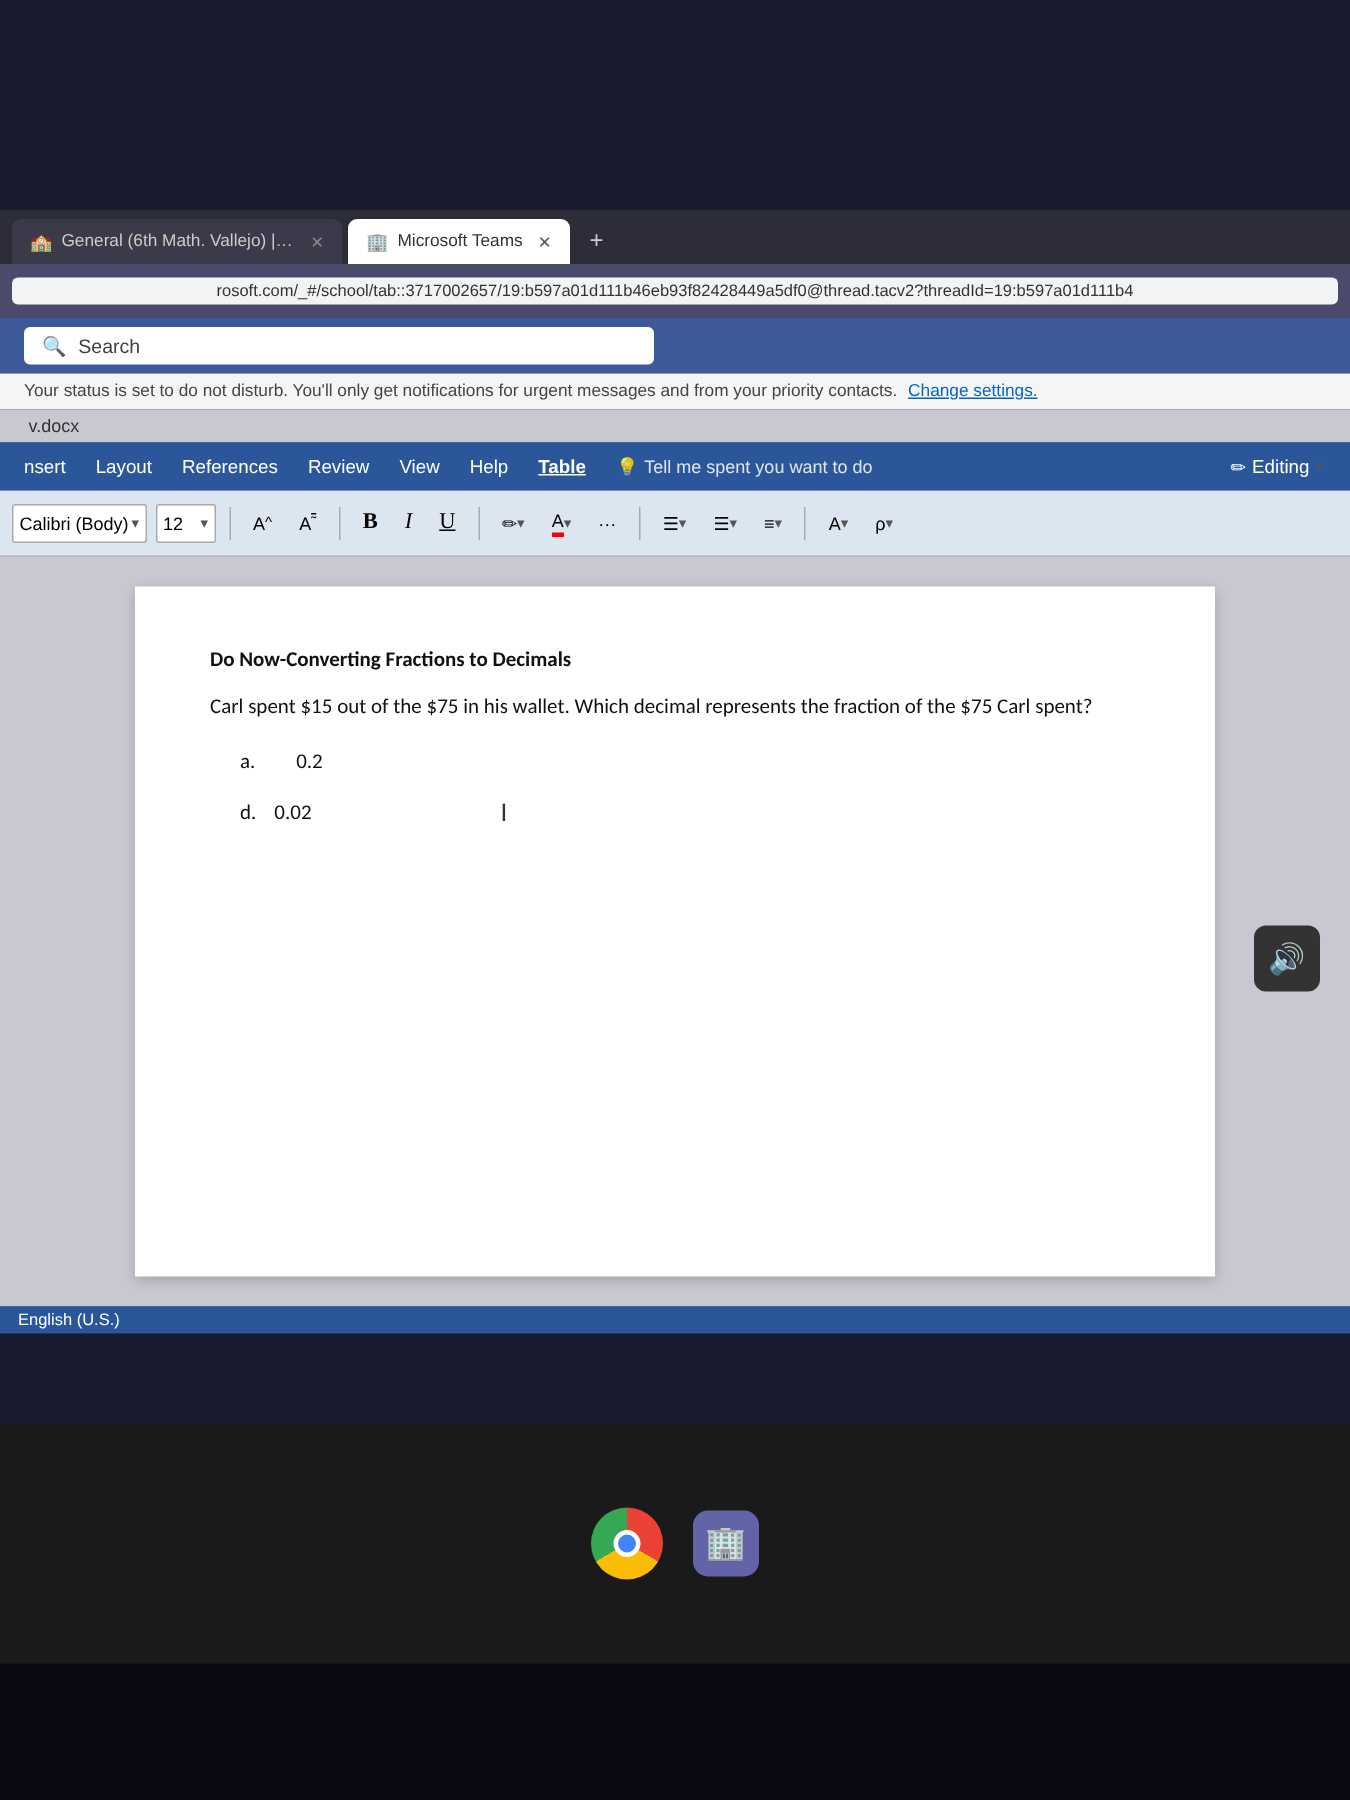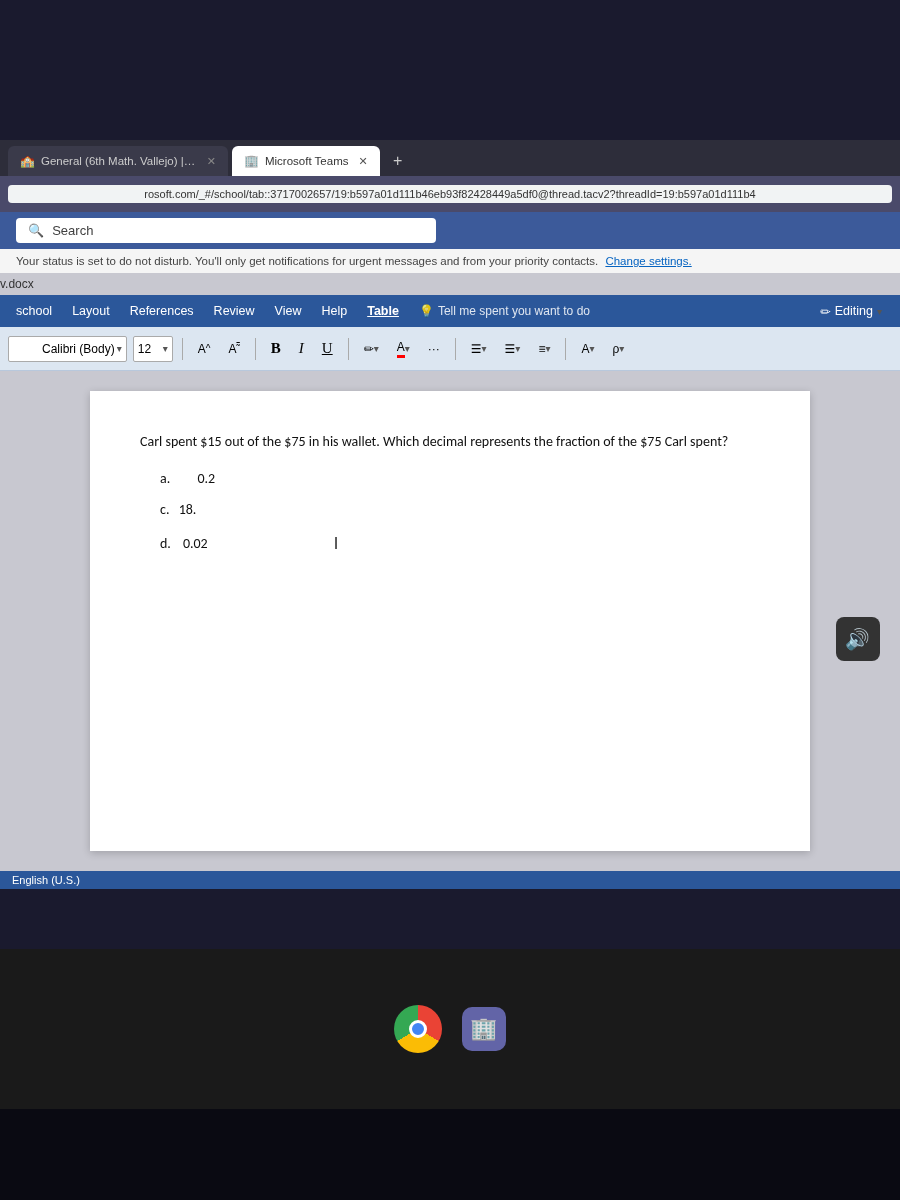--- a/index.html
+++ b/index.html
@@ -312,21 +312,21 @@
       border-radius: 8px;
       display: flex;
       align-items: center;
       justify-content: center;
       color: white;
       font-size: 20px;
     }
 
     .word-file-name {
       background: #c8c8d0;
-      padding: 4px 0;
+      padding: 4px 19px;
       font-size: 12px;
       color: #333;
       display: flex;
       align-items: center;
     }
 
     
     .chevron {
       font-size: 10px;
       color: #555;
@@ -371,21 +371,21 @@
 <div class="dnd-notice">
   <span>Your status is set to do not disturb. You'll only get notifications for urgent messages and from your priority contacts.</span>
   <a href="#" style="margin-left:4px;">Change settings.</a>
 </div>
 
 <div class="word-file-name">
   <span>v.docx</span>
 </div>
 
 <div class="menu-bar">
-  <span class="menu-item">school</span>
+  <span class="menu-item">nsert</span>
   <span class="menu-item">Layout</span>
   <span class="menu-item">References</span>
   <span class="menu-item">Review</span>
   <span class="menu-item">View</span>
   <span class="menu-item">Help</span>
   <span class="menu-item active-tab">Table</span>
 
   <span class="tell-me">
     <span>💡</span>
     <span>Tell me spent you want to do</span>
@@ -394,21 +394,21 @@
   <div class="editing-btn">
     <span>✏</span>
     <span>Editing</span>
     <span class="chevron">▾</span>
   </div>
 </div>
 
 <div class="toolbar">
 
   <div class="font-select">
-    <span style="font-size:12px;margin-left:29px;">Calibri (Body)</span>
+    <span style="font-size:12px;">Calibri (Body)</span>
     <span class="chevron">▾</span>
   </div>
 
   <div class="font-size-select">
     <span>12</span>
     <span class="chevron">▾</span>
   </div>
 
   <div class="separator"></div>
 
@@ -438,32 +438,29 @@
   <button class="toolbar-btn" style="font-size:12px;">≡<span class="chevron">▾</span></button>
 
   <div class="separator"></div>
 
   <button class="toolbar-btn" style="font-size:12px;">A<span class="chevron">▾</span></button>
   <button class="toolbar-btn" style="font-size:12px;">ρ<span class="chevron">▾</span></button>
 </div>
 
 <div class="doc-container">
   <div class="doc-page">
+    <div class="doc-title">Do Now-Converting Fractions to Decimals</div>
     <div class="doc-question">Carl spent $15 out of the $75 in his wallet. Which decimal represents the fraction of the $75 Carl spent?</div>
 
     <div class="doc-option">
       <span>a.</span>
       <span style="margin-left:24px;">0.2</span>
     </div>
 
 
-    <div class="doc-option">
-      <span>c.</span>
-      <span style="margin-left:6px;">18.</span>
-    </div>
 
     <div class="doc-option" style="display:flex; align-items:center; gap:6px;">
       <span>d.</span>
       <span style="margin-left:6px;">0.02</span>
       <span style="margin-left:120px; font-size:18px; color:#333;">I</span>
     </div>
   </div>
 </div>
 
 <div class="status-bar">

